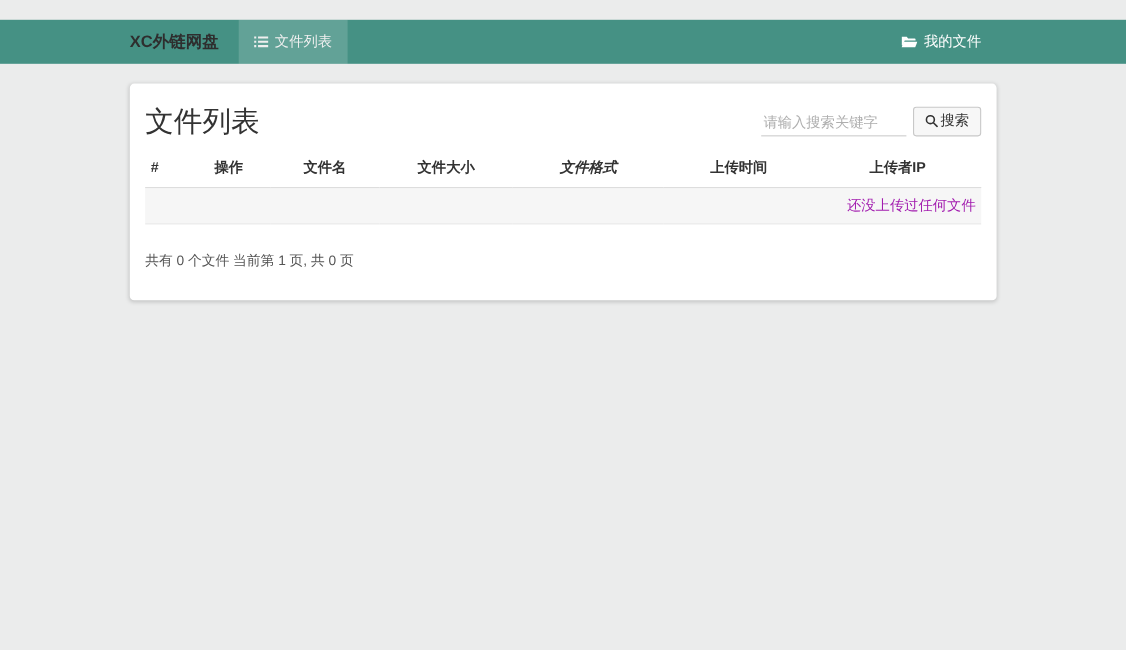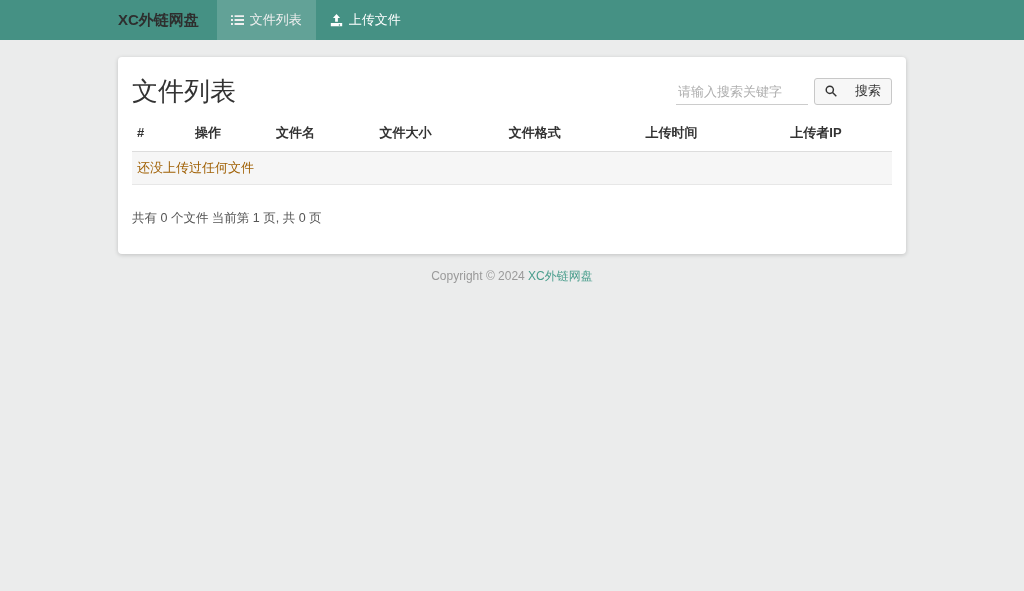--- a/index.html
+++ b/index.html
@@ -3,21 +3,21 @@
 <meta charset="utf-8">
 <style>
   * { box-sizing: border-box; margin: 0; padding: 0; }
   html, body { width: 1024px; height: 591px; }
   body {
     background: #ebecec;
     font-family: "Liberation Sans", "DejaVu Sans", sans-serif;
     color: #333;
     overflow: hidden;
   }
-  .container { width: 788px; margin: 0 auto; }
+  .container { width: 788px; margin: 18px auto; }
 
   
   .navbar { height: 40px; background: #459184; }
   .nav-inner { display: flex; align-items: stretch; height: 40px; }
   .brand {
     display: flex; align-items: center;
     font-size: 15px; font-weight: 700; color: #2e2e2e;
     padding-right: 18px; text-decoration: none; cursor: pointer;
   }
   .nav-item {
@@ -42,41 +42,41 @@
   }
   .page-title { font-size: 26px; font-weight: 400; color: #333; line-height: 1.15; }
   .search-area { display: flex; align-items: flex-end; padding-bottom: 2px; }
   .search-input {
     width: 132px; border: none; border-bottom: 1px solid #ccc;
     background: transparent; font-size: 13px; padding: 4px 2px;
     color: #333; outline: none; font-family: Liberation Serif, serif;
   }
   .search-input::placeholder { color: #aeaeae; }
   .search-btn {
-    margin-left: 6px; display: inline-flex; align-items: center; gap: 18px;
+    margin-left: 6px; display: inline-flex; align-items: center; gap: 2px;
     background: #f7f7f7; border: 1px solid #c8c8c8; border-radius: 3px;
     font-size: 13px; color: #333; padding: 3px 10px 4px; cursor: pointer;
     font-family: inherit;
   }
 
   
   table { width: 100%; border-collapse: collapse; font-size: 13px; }
   thead th {
     font-weight: 700; color: #333; text-align: center;
     padding: 7px 5px 9px; border-bottom: 1px solid #ddd; white-space: nowrap;
   }
   thead th.col-num { text-align: left; width: 5%; }
   thead th.col-action { width: 10%; }
   thead th.col-name { width: 13%; }
   thead th.col-size { width: 16%; }
-  thead th.col-format { width: 18%; }
+  thead th.col-format { width: 18%; font-style: italic; }
   thead th.col-time { width: 18%; }
   thead th.col-ip { width: 20%; }
   .empty-row td {
-    background: #f6f6f6; text-align: left; color: #a16207;
+    background: #f6f6f6; text-align: right; color: #a21caf;
     padding: 7px 5px; border-bottom: 1px solid #e7e7e7;
   }
 
   
   .panel-foot {
     display: flex; justify-content: space-between; align-items: flex-end;
     padding: 25px 0 27px;
   }
   .summary { font-size: 12.5px; color: #555; }
   .pagination { display: inline-flex; }
@@ -102,29 +102,31 @@
       <span>XC外链网盘</span>
     </a>
     <a class="nav-item active">
       <span class="icon">
         <svg width="13" height="12" viewBox="0 0 16 14" fill="currentColor">
             <path d="M0 1h2.4v2.4H0zM4.4 1H16v2.4H4.4zM0 5.8h2.4v2.4H0zM4.4 5.8H16v2.4H4.4zM0 10.6h2.4V13H0zM4.4 10.6H16V13H4.4z"></path>
           </svg>
       </span>
       <span>文件列表</span>
     </a>
-    <a class="nav-item">
-      <span class="icon">
-        <svg width="13" height="13" viewBox="0 0 16 16" fill="currentColor">
-            <path d="M8 0l4.4 4.8H9.7V9.4H6.3V4.8H3.6z"></path>
-            <path d="M1 11h14v4.2H1zM11.6 12.6a.9.9 0 1 0 0 1.8.9.9 0 0 0 0-1.8z" fill-rule="evenodd"></path>
-          </svg>
-      </span>
-      <span>上传文件</span>
-    </a>
+    <div class="nav-right">
+      <a class="nav-item">
+        <span class="icon">
+          <svg width="15" height="12" viewBox="0 0 18 14" fill="currentColor">
+              <path d="M1 1.5h5.4l1.5 1.9H15a1 1 0 0 1 1 1v1.2H4.2L1.9 10.8H1z"></path>
+              <path d="M3 6.9h15l-2.4 6H.8z"></path>
+            </svg>
+        </span>
+        <span>我的文件</span>
+      </a>
+    </div>
   </div>
 </nav>
 
 <div class="container">
   <div class="panel">
     <div class="panel-head">
       <h1 class="page-title">文件列表</h1>
       <div class="search-area">
         <input class="search-input" type="text" placeholder="请输入搜索关键字" style="">
         <button class="search-btn">
@@ -156,16 +158,13 @@
           <td colspan="7">还没上传过任何文件</td>
         </tr>
       </tbody>
     </table>
 
     <div class="panel-foot">
       <span class="summary">共有 0 个文件 当前第 1 页, 共 0 页</span>
     </div>
   </div>
 
-  <div class="site-footer">
-    <span>Copyright © 2024 </span><a>XC外链网盘</a>
-  </div>
 </div>
 
 </body></html>

